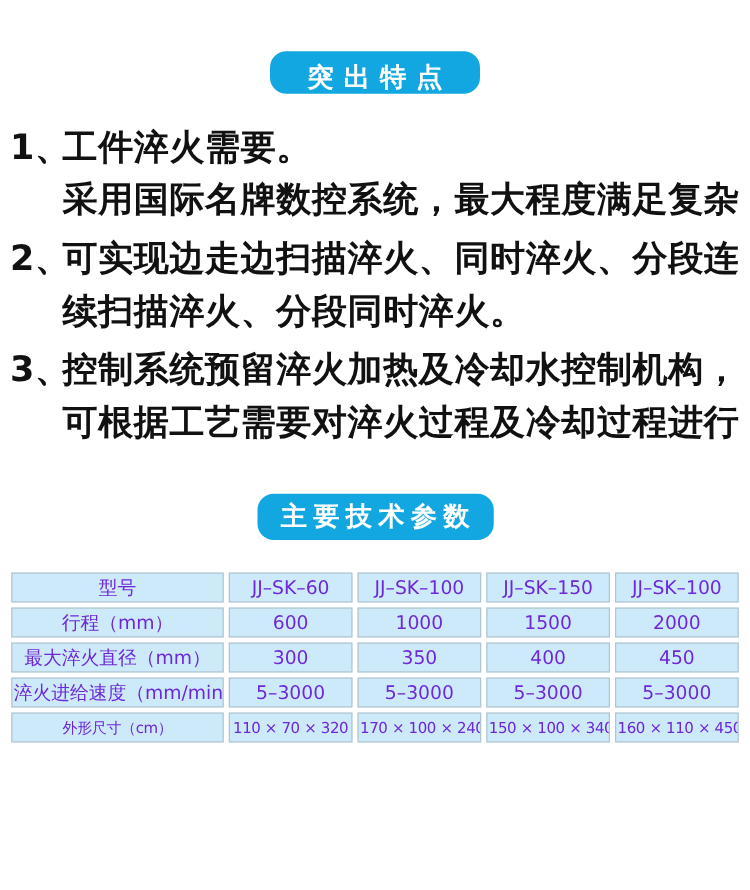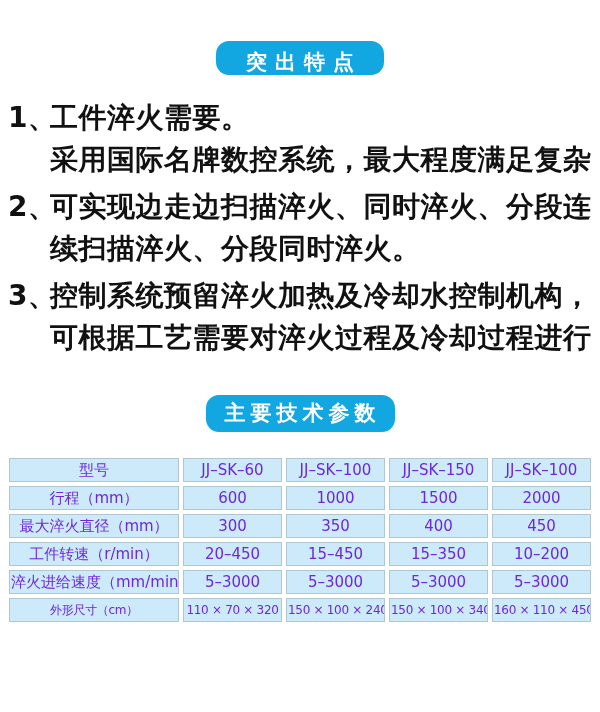--- a/index.html
+++ b/index.html
@@ -140,34 +140,27 @@
       <td>2000</td>
     </tr>
     <tr>
       <td>最大淬火直径（mm）</td>
       <td>300</td>
       <td>350</td>
       <td>400</td>
       <td>450</td>
     </tr>
     <tr>
-      <td>工件转速（r/min）</td>
-      <td>20–450</td>
-      <td>15–450</td>
-      <td>15–350</td>
-      <td>10–200</td>
-    </tr>
-    <tr>
       <td>淬火进给速度（mm/min）</td>
       <td>5–3000</td>
       <td>5–3000</td>
       <td>5–3000</td>
       <td>5–3000</td>
     </tr>
     <tr class="dims">
       <td>外形尺寸（cm）</td>
       <td>110 × 70 × 320</td>
-      <td>150 × 100 × 240</td>
+      <td>170 × 100 × 240</td>
       <td>150 × 100 × 340</td>
       <td>160 × 110 × 450</td>
     </tr>
   </tbody>
 </table>
 
 </body></html>

